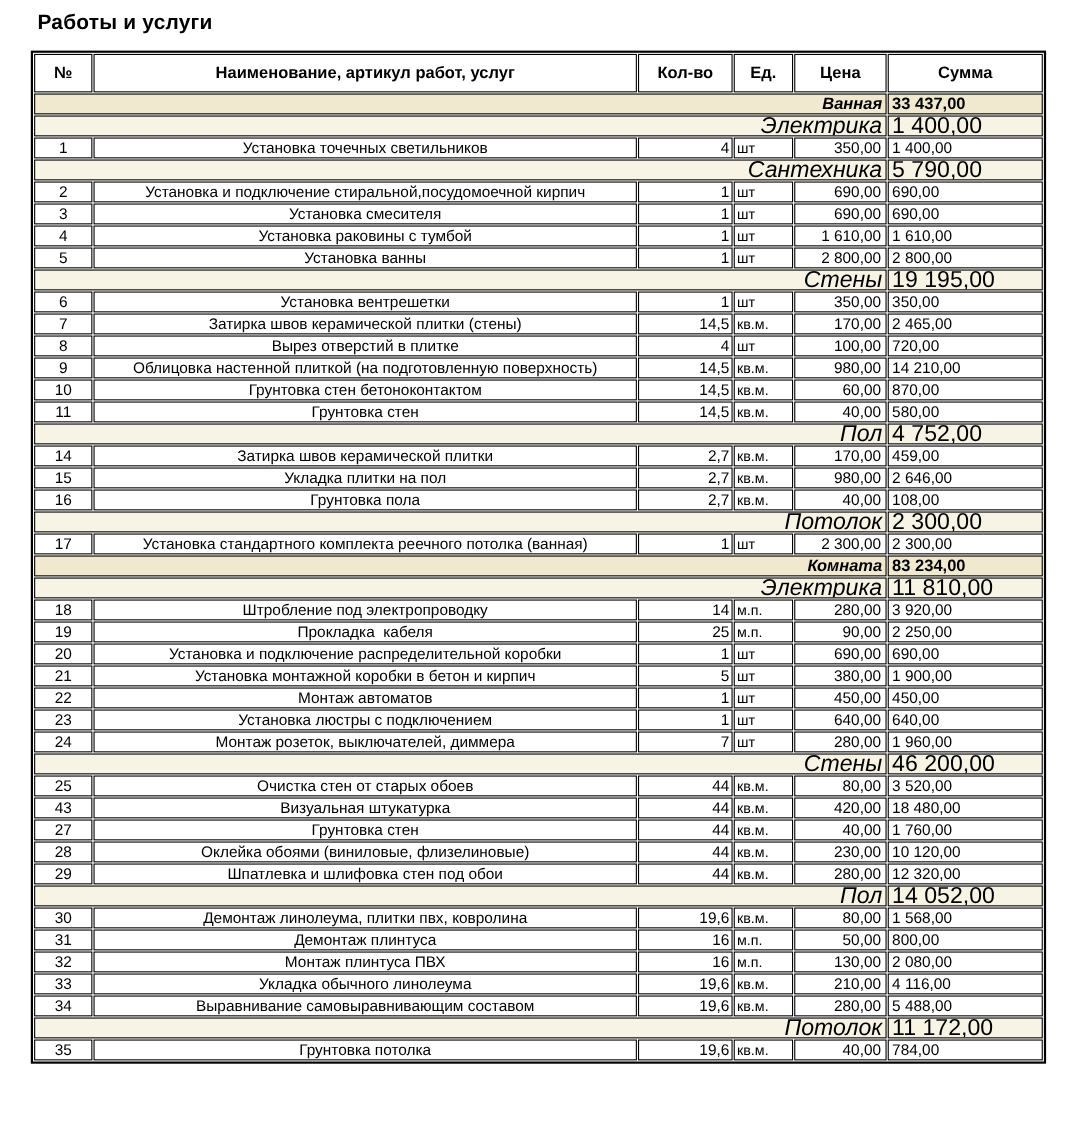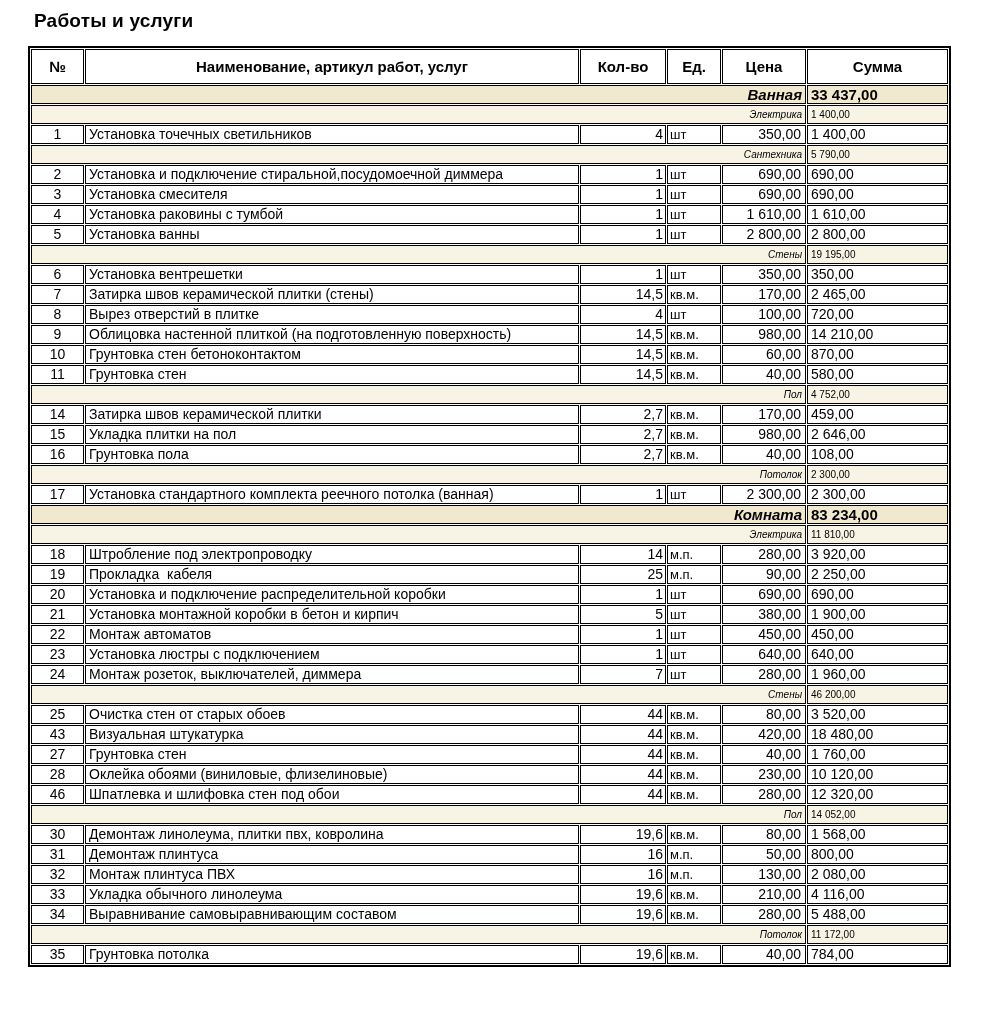--- a/index.html
+++ b/index.html
@@ -51,34 +51,34 @@
   }
   th {
     height: 33px;
     line-height: 33px;
     font-weight: bold;
     font-size: 15px;
     text-align: center;
     padding: 0 2px;
   }
   td.no    { text-align: center; }
-  td.name  { text-align: left; margin-left: 23px; }
+  td.name  { text-align: center; margin-left: 23px; }
   td.qty   { text-align: right; padding-right: 2px; }
   td.unit  { text-align: left; font-size: 13px; padding-left: 2px; margin-left: 40px; }
   td.price { text-align: right; padding-right: 4px; }
   td.sum   { text-align: left; padding-right: 4px; }
 
   tr.major > td {
     background: var(--section-bg, #f0e9d0);
     font-weight: bold;
     font-size: 15px;
   }
   tr.minor > td {
     background: var(--group-bg, #f7f4e5);
-    font-size: 10px;
+    font-size: 21px;
     margin-top: 24px;
   }
   tr.major > td.label, tr.minor > td.label {
     text-align: right;
     padding-left: 2px;
     font-style: italic;
   }
 </style>
 </head>
 <body>
@@ -121,21 +121,21 @@
           <td class="unit">шт</td>
           <td class="price">350,00</td>
           <td class="sum">1 400,00</td>
         </tr>
         <tr class="minor">
           <td class="label" colspan="5">Сантехника</td>
           <td class="sum">5 790,00</td>
         </tr>
         <tr>
           <td class="no">2</td>
-          <td class="name">Установка и подключение стиральной,посудомоечной диммера</td>
+          <td class="name">Установка и подключение стиральной,посудомоечной кирпич</td>
           <td class="qty">1</td>
           <td class="unit">шт</td>
           <td class="price">690,00</td>
           <td class="sum">690,00</td>
         </tr>
         <tr>
           <td class="no">3</td>
           <td class="name">Установка смесителя</td>
           <td class="qty">1</td>
           <td class="unit">шт</td>
@@ -344,21 +344,21 @@
         </tr>
         <tr>
           <td class="no">28</td>
           <td class="name">Оклейка обоями (виниловые, флизелиновые)</td>
           <td class="qty">44</td>
           <td class="unit">кв.м.</td>
           <td class="price">230,00</td>
           <td class="sum">10 120,00</td>
         </tr>
         <tr>
-          <td class="no">46</td>
+          <td class="no">29</td>
           <td class="name">Шпатлевка и шлифовка стен под обои</td>
           <td class="qty">44</td>
           <td class="unit">кв.м.</td>
           <td class="price">280,00</td>
           <td class="sum">12 320,00</td>
         </tr>
         <tr class="minor">
           <td class="label" colspan="5">Пол</td>
           <td class="sum">14 052,00</td>
         </tr>

